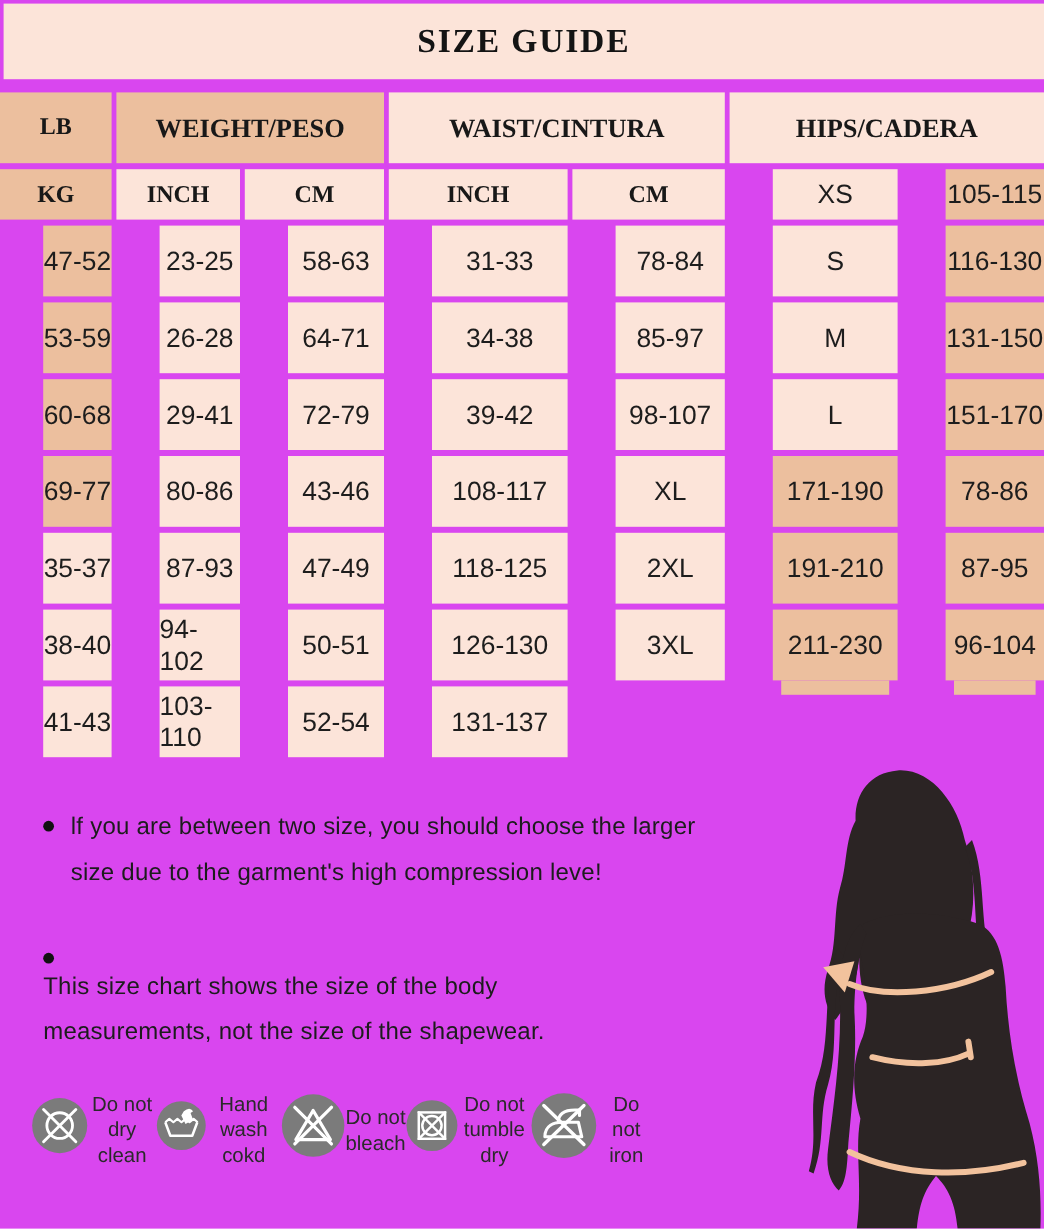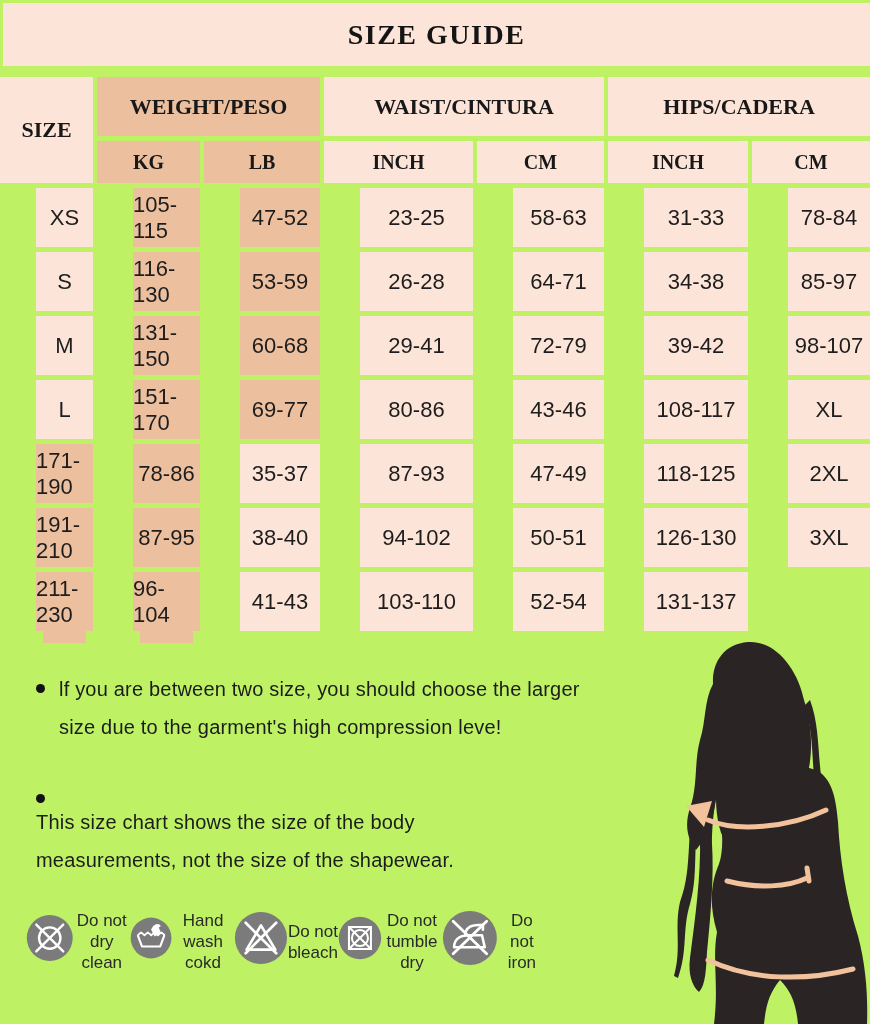--- a/index.html
+++ b/index.html
@@ -1,17 +1,17 @@
 <!DOCTYPE html>
 <html><head>
 <meta charset="utf-8">
 <style>
   html,body{margin:0;padding:0;background:#fff;}
   .page{
-    position:relative;width:870px;height:1024px;background:#bef264;
+    position:relative;width:870px;height:1024px;background:#d946ef;
     overflow:hidden;font-family:"Liberation Sans",sans-serif;color:#1d1d1d;
   }
   
   .title-band{
     position:absolute;top:3px;left:3px;right:0;height:63px;
     background:#fce4d9;display:flex;align-items:center;justify-content:center;
   }
   .title-band h1{
     margin:0;font-family:"Liberation Serif",serif;font-weight:bold;
     font-size:28px;letter-spacing:1.5px;color:#141414;
@@ -65,27 +65,26 @@
 </head>
 <body>
 
 <div class="page">
 
   <div class="title-band">
     <h1>SIZE GUIDE</h1>
   </div>
 
   <div class="size-table">
-    <div class="cell size-cell hdr">SIZE</div>
     <div class="cell dark g1 hdr">WEIGHT/PESO</div>
     <div class="cell g2 hdr">WAIST/CINTURA</div>
     <div class="cell g3 hdr">HIPS/CADERA</div>
 
+    <div class="cell dark sub">LB</div>
     <div class="cell dark sub">KG</div>
-    <div class="cell dark sub">LB</div>
     <div class="cell sub">INCH</div>
     <div class="cell sub">CM</div>
     <div class="cell sub">INCH</div>
     <div class="cell sub">CM</div>
 
     <div class="cell val">XS</div>
     <div class="cell dark val">105-115</div>
     <div class="cell dark val">47-52</div>
     <div class="cell val">23-25</div>
     <div class="cell val">58-63</div>

